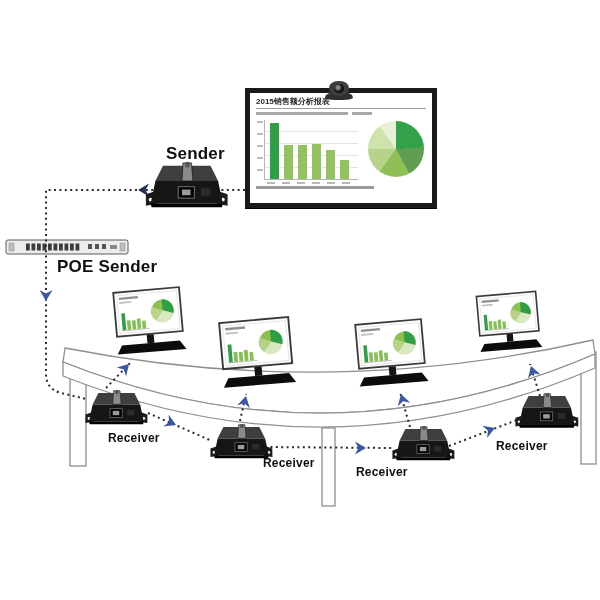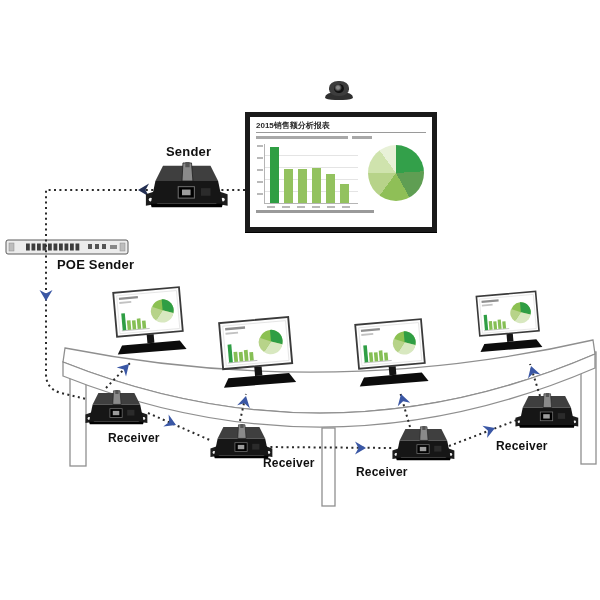--- a/index.html
+++ b/index.html
@@ -2,25 +2,25 @@
 <html><head>
 <meta charset="utf-8">
 <style>
   * { margin:0; padding:0; box-sizing:border-box; }
   html,body { width:600px; height:600px; background:#fff;
               font-family:"Liberation Sans","DejaVu Sans",sans-serif; }
   .stage { position:relative; width:600px; height:600px; background:#fff; overflow:hidden; }
   .layer { position:absolute; left:0; top:0; }
 
   .lbl { position:absolute; font-weight:bold; color:#101010; letter-spacing:0.2px; }
-  .lbl-lg { font-size:13px; }
+  .lbl-lg { font-size:17px; }
   .lbl-sm { font-size:12px; }
 
   
-  .tv { position:absolute; left:245px; top:112px; width:192px; height:120px;
+  .tv { position:absolute; left:245px; top:88px; width:192px; height:120px;
         background:#fff; border:5px solid #1a1a1a; box-shadow:0 1px 0 #000; }
   .slide-title { margin:4px 6px 0; font-size:8px; line-height:9px; font-weight:bold; color:#2b2b2b; }
   .slide-rule { height:1px; background:#9a9a9a; margin:2px 6px 0; }
   .slide-sub { margin:3px 6px 0; height:3px; }
   .slide-sub span { display:inline-block; height:2.5px; background:#a8a8a8; vertical-align:top; margin-right:4px; }
   .slide-sub span:first-child { width:92px; }
   .slide-sub span:last-child { width:20px; }
   .slide-charts { display:flex; margin:5px 6px 0 14px; height:60px; }
   .slide-barchart { position:relative; width:94px; height:60px;
         border-left:1px solid #b5b5b5; border-bottom:1px solid #b5b5b5;

